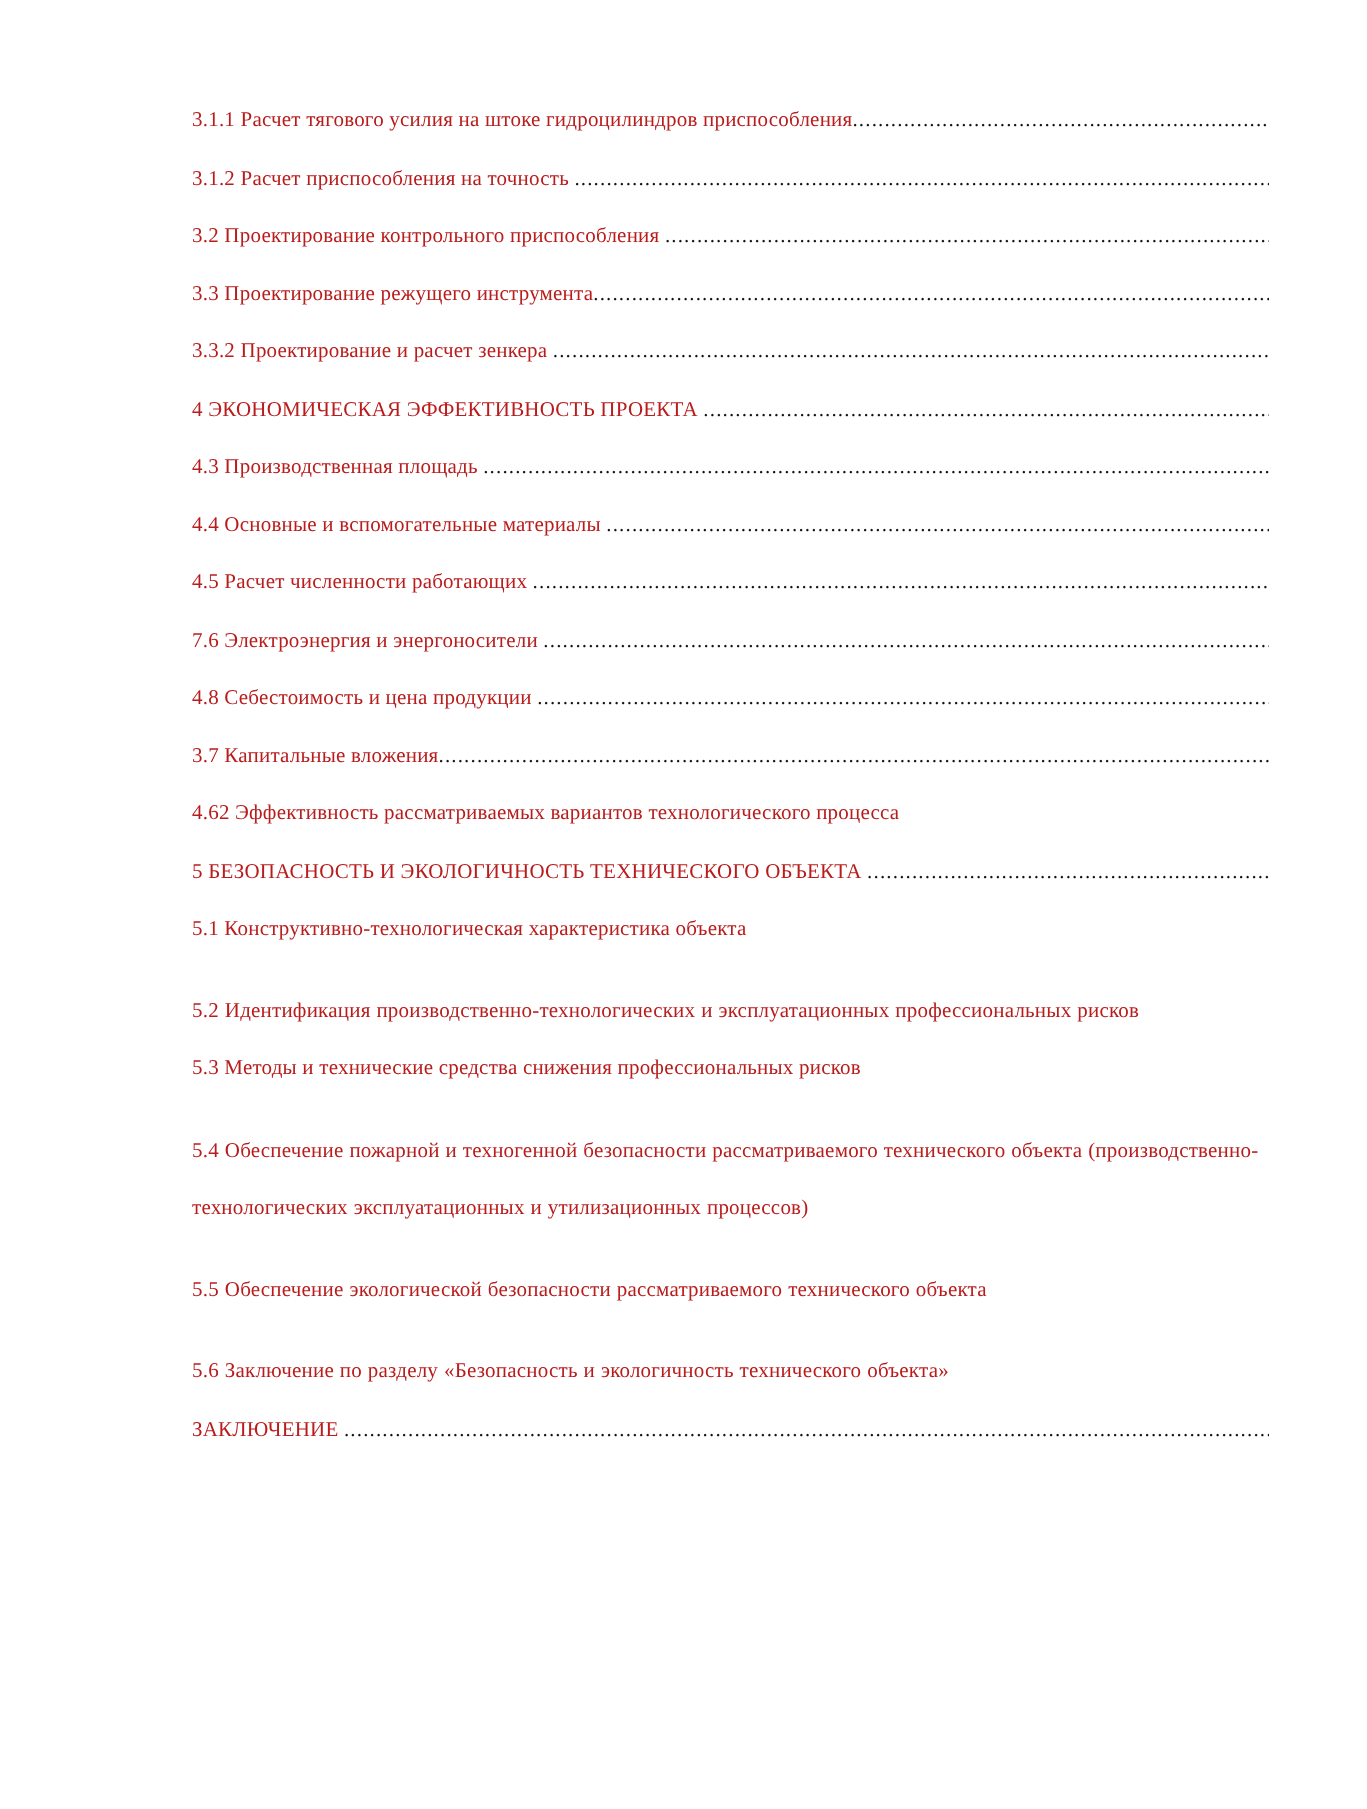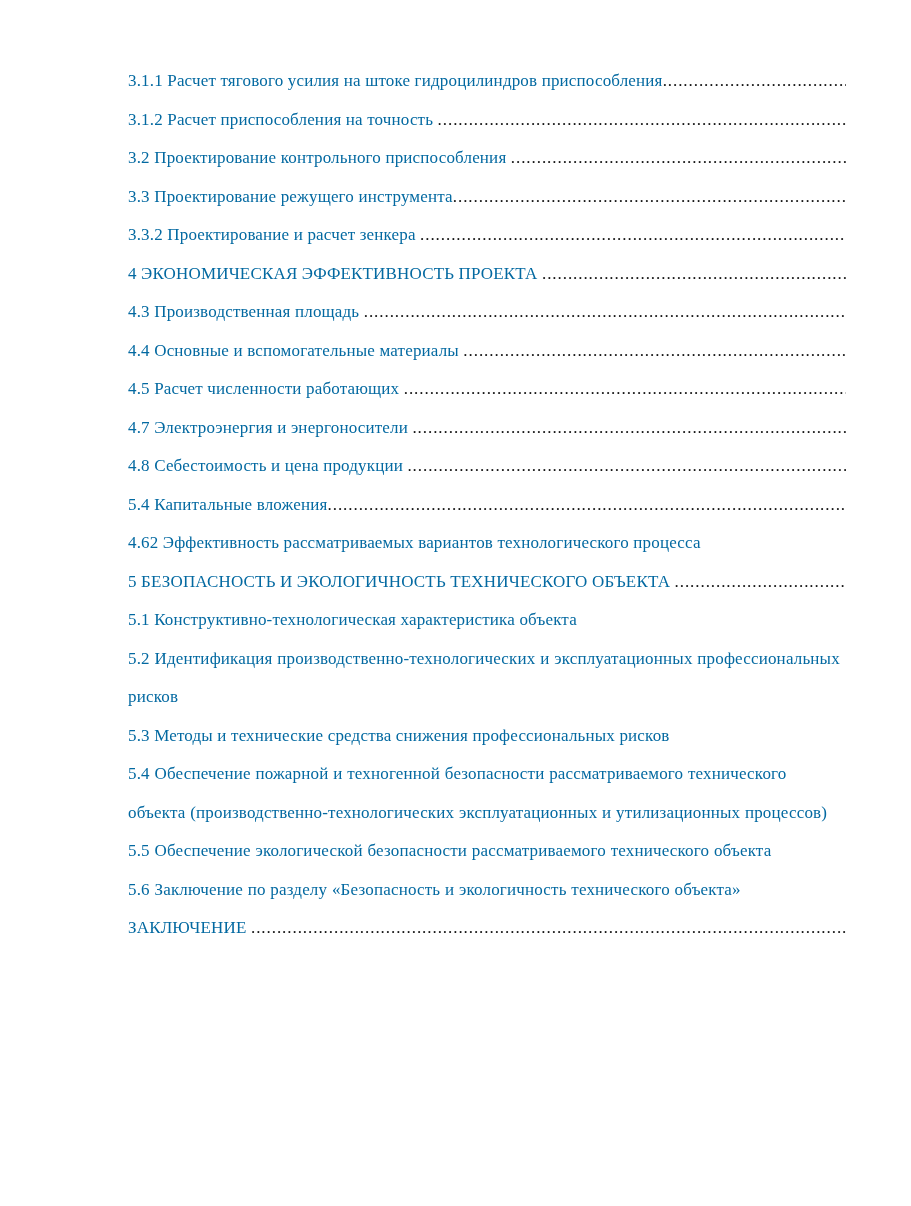--- a/index.html
+++ b/index.html
@@ -26,31 +26,32 @@
   }
 
   #toc {
     position: absolute;
     left: 128px;
     top: 62px;
     width: 718px;
   }
 
   .toc-entry {
-    font-size: 17px;
+    font-size: 14px;
     line-height: 38.5px;
-    color: #0369a1;
+    color: #b91c1c;
     white-space: nowrap;
     letter-spacing: 0.01em;
   }
 
   
   .toc-entry.wrap {
     white-space: normal;
     word-spacing: 0.02em;
+    margin-top: 16px;
   }
 
   
   .leader-row {
     display: flex;
     align-items: baseline;
     width: 100%;
   }
   .leader-row .label {
     flex: 0 0 auto;
@@ -128,33 +129,33 @@
         </div>
       </div>
       <div class="toc-entry">
         <div class="leader-row gap">
           <span class="label">4.5 Расчет численности работающих</span>
           <span class="leader"></span>
         </div>
       </div>
       <div class="toc-entry">
         <div class="leader-row gap">
-          <span class="label">4.7 Электроэнергия и энергоносители</span>
+          <span class="label">7.6 Электроэнергия и энергоносители</span>
           <span class="leader"></span>
         </div>
       </div>
       <div class="toc-entry">
         <div class="leader-row gap">
           <span class="label">4.8 Себестоимость и цена продукции</span>
           <span class="leader"></span>
         </div>
       </div>
       <div class="toc-entry">
         <div class="leader-row">
-          <span class="label">5.4 Капитальные вложения</span>
+          <span class="label">3.7 Капитальные вложения</span>
           <span class="leader"></span>
         </div>
       </div>
       <div class="toc-entry"><span class="label">4.62 Эффективность рассматриваемых вариантов технологического процесса</span></div>
       <div class="toc-entry">
         <div class="leader-row gap">
           <span class="label">5 БЕЗОПАСНОСТЬ И ЭКОЛОГИЧНОСТЬ ТЕХНИЧЕСКОГО ОБЪЕКТА</span>
           <span class="leader"></span>
         </div>
       </div>

